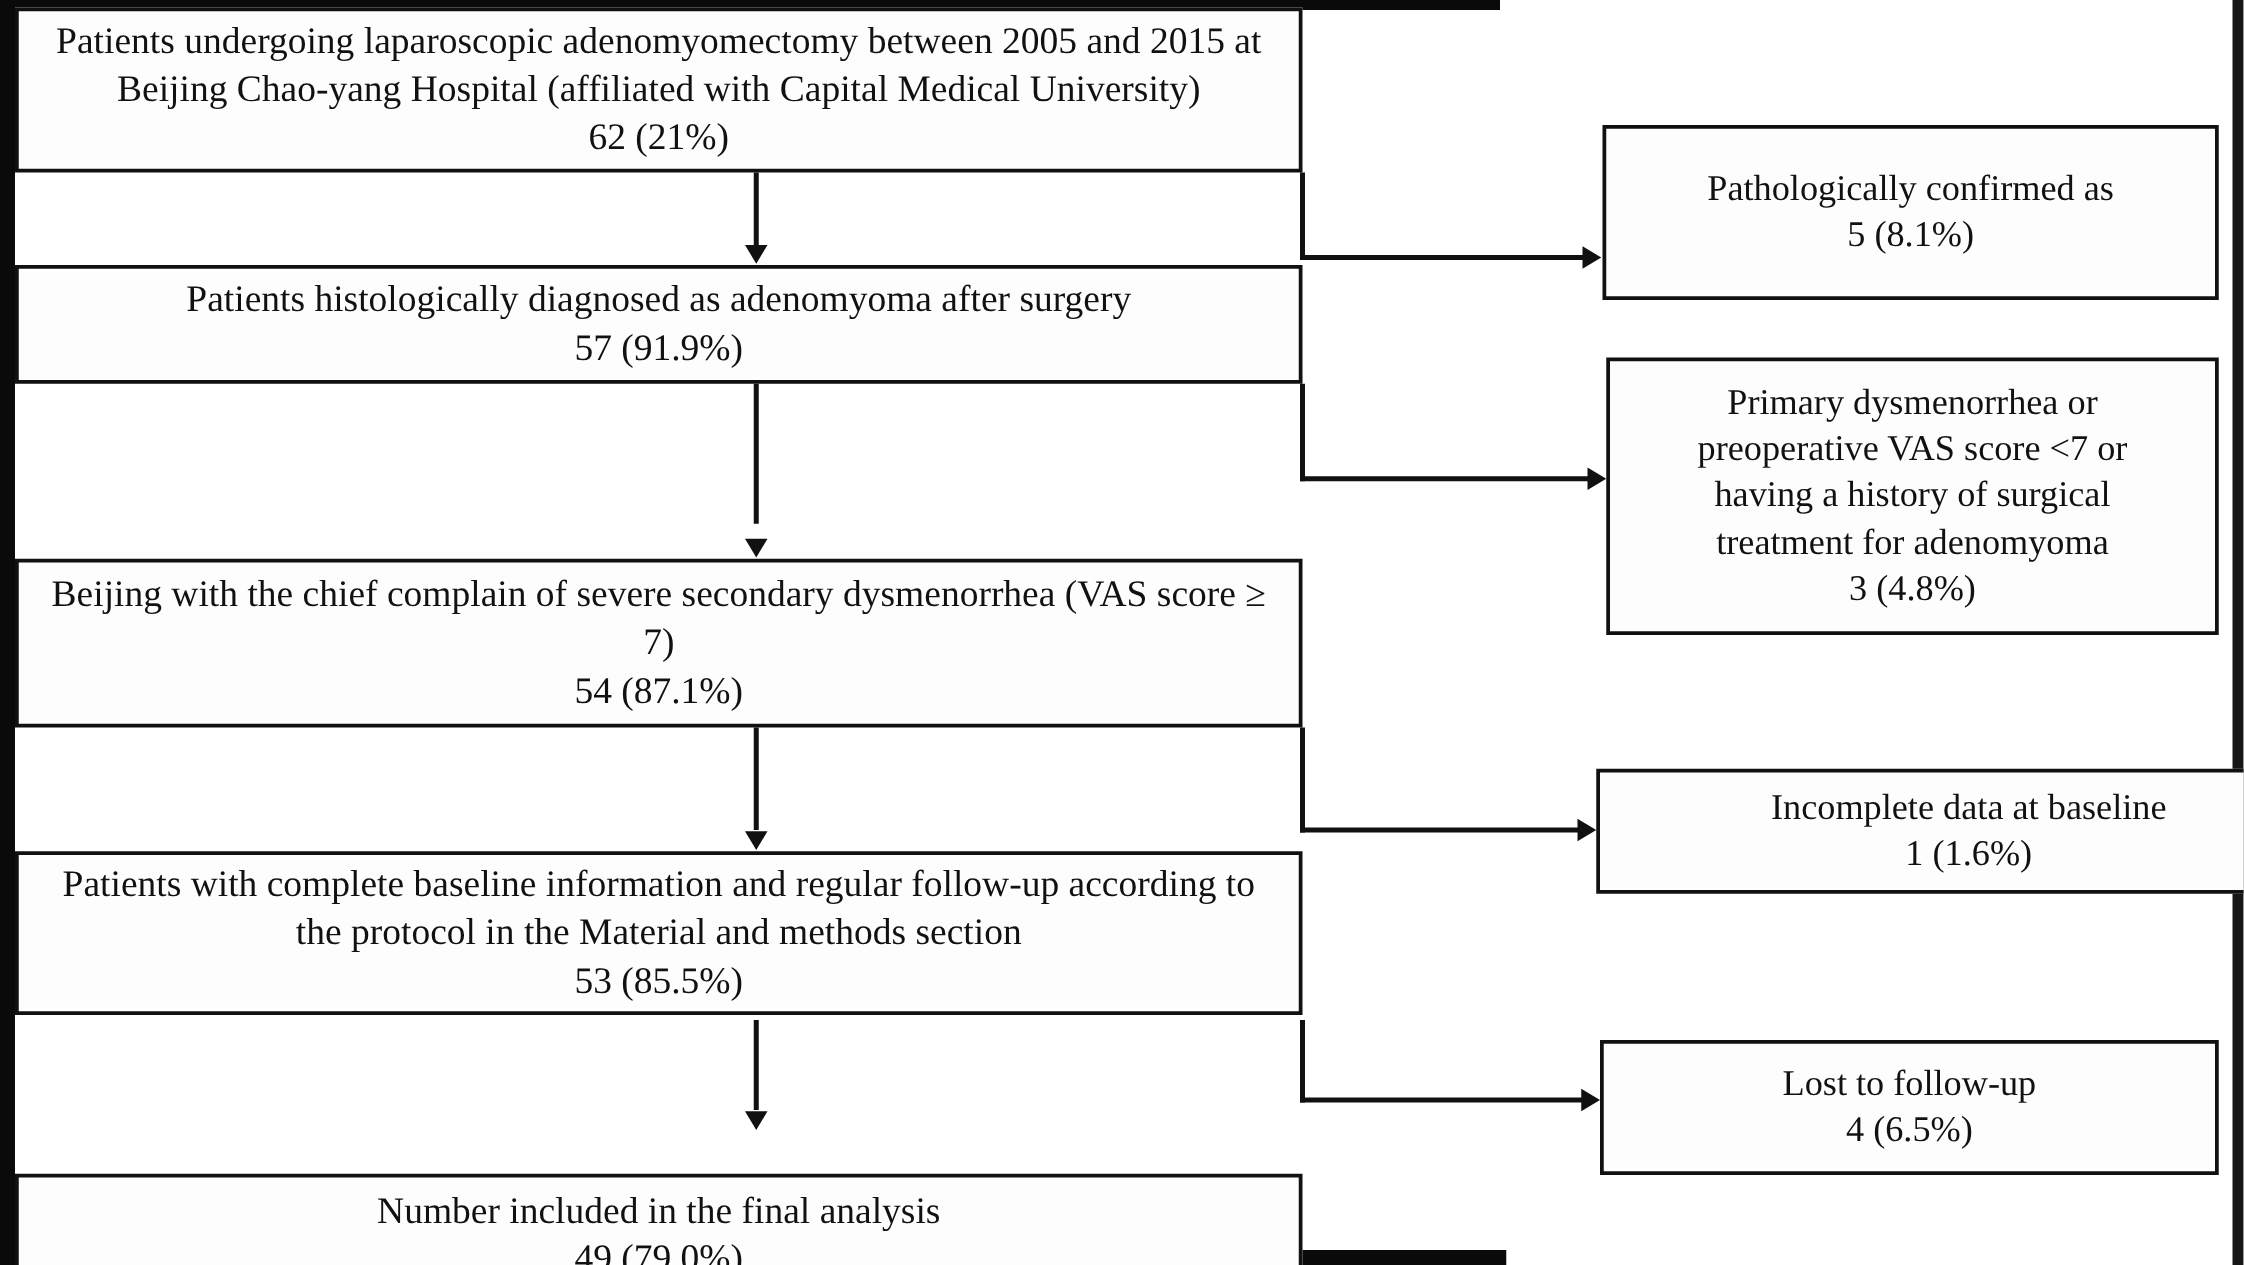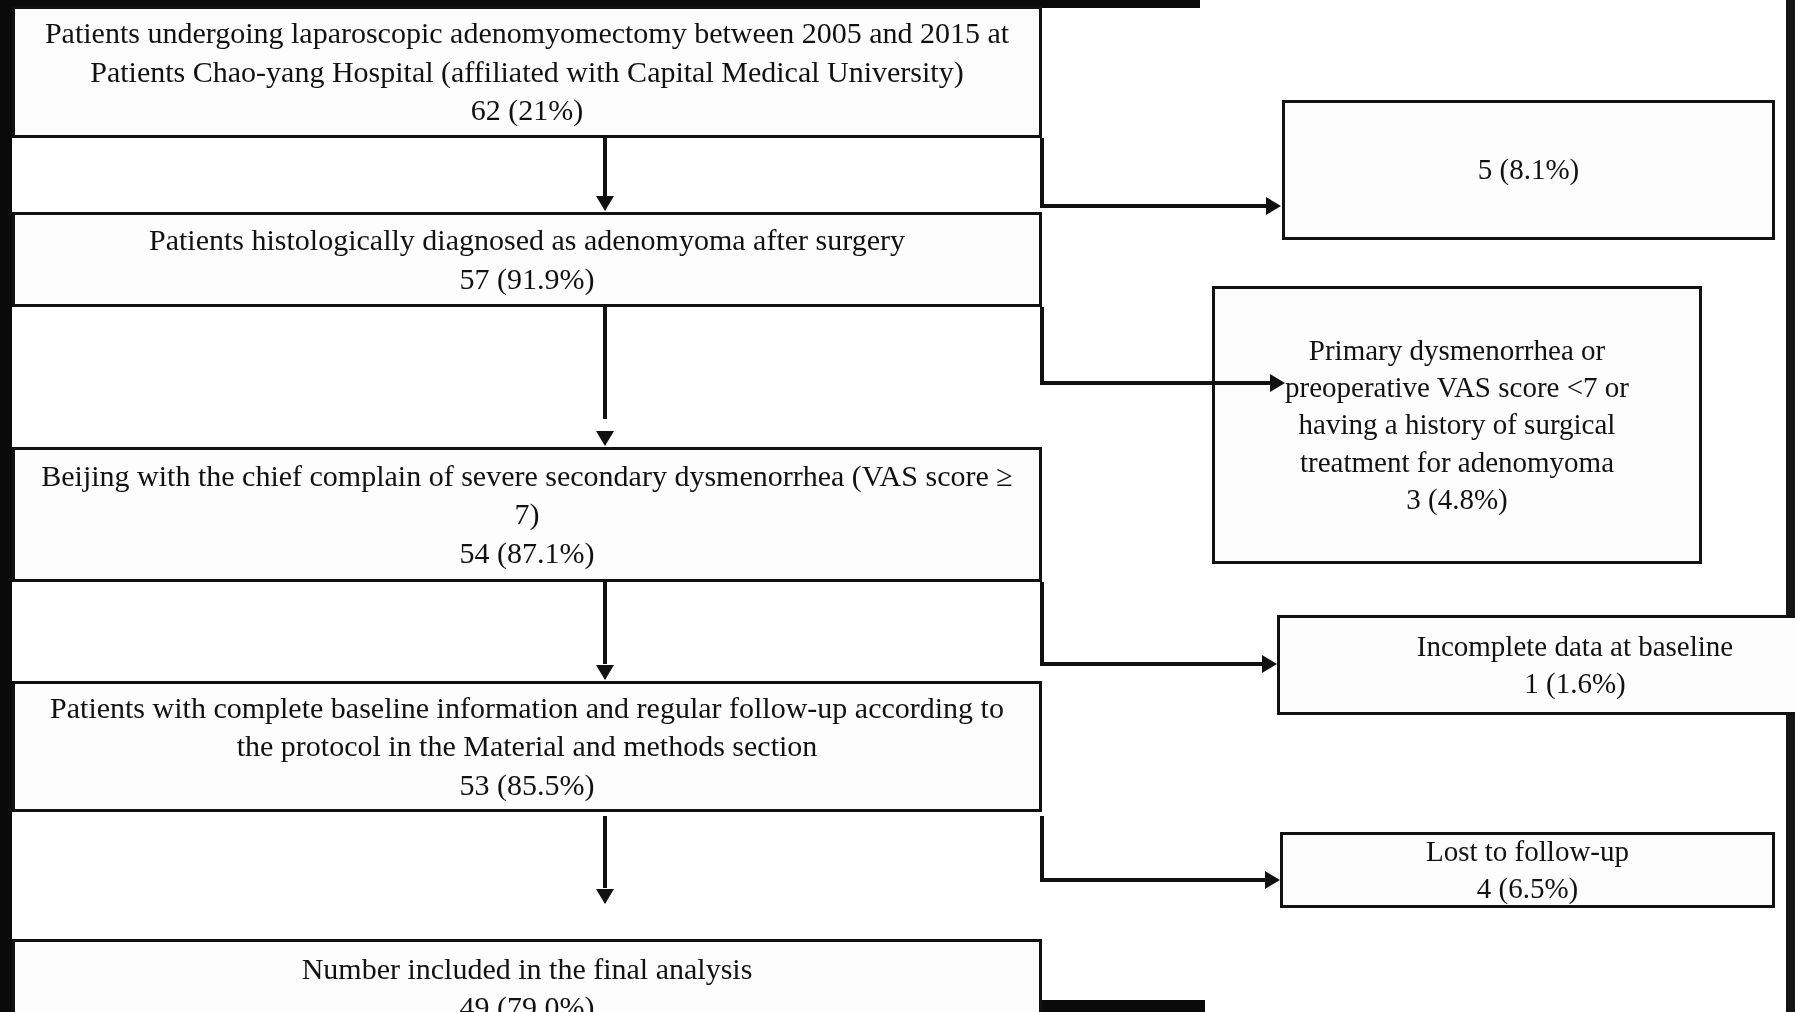--- a/index.html
+++ b/index.html
@@ -103,21 +103,21 @@
 <div id="page">
 
   <div class="frame-left"></div>
   <div class="frame-top"></div>
   <div class="frame-strip-a"></div>
   <div class="frame-bottom"></div>
   <div class="frame-right"></div>
 
   <div class="box main-box" style="left:12px; top:6px; width:1030px; height:132px;">
     <span class="line">Patients undergoing laparoscopic adenomyomectomy between 2005 and 2015 at</span>
-    <span class="line">Patients Chao-yang Hospital (affiliated with Capital Medical University)</span>
+    <span class="line">Beijing Chao-yang Hospital (affiliated with Capital Medical University)</span>
     <span class="line">62 (21%)</span>
   </div>
 
   <div class="box main-box" style="left:12px; top:212px; width:1030px; height:95px;">
     <span class="line">Patients histologically diagnosed as adenomyoma after surgery</span>
     <span class="line">57 (91.9%)</span>
   </div>
 
   <div class="box main-box" style="left:12px; top:447px; width:1030px; height:135px;">
     <span class="line">Beijing with the chief complain of severe secondary dysmenorrhea (VAS score ≥</span>
@@ -130,37 +130,38 @@
     <span class="line">the protocol in the Material and methods section</span>
     <span class="line">53 (85.5%)</span>
   </div>
 
   <div class="box main-box" style="left:12px; top:939px; width:1030px; height:98px;">
     <span class="line">Number included in the final analysis</span>
     <span class="line">49 (79.0%)</span>
   </div>
 
   <div class="box side-box" style="left:1282px; top:100px; width:493px; height:140px;">
+    <span class="line">Pathologically confirmed as</span>
     <span class="line">5 (8.1%)</span>
   </div>
 
-  <div class="box side-box" style="left:1212px; top:286px; width:490px; height:278px;">
+  <div class="box side-box" style="left:1285px; top:286px; width:490px; height:222px;">
     <span class="line">Primary dysmenorrhea or</span>
     <span class="line">preoperative VAS score &lt;7 or</span>
     <span class="line">having a history of surgical</span>
     <span class="line">treatment for adenomyoma</span>
     <span class="line">3 (4.8%)</span>
   </div>
 
   <div class="box side-box" style="left:1277px; top:615px; width:596px; height:100px;">
     <span class="line">Incomplete data at baseline</span>
     <span class="line">1 (1.6%)</span>
   </div>
 
-  <div class="box side-box" style="left:1280px; top:832px; width:495px; height:76px;">
+  <div class="box side-box" style="left:1280px; top:832px; width:495px; height:108px;">
     <span class="line">Lost to follow-up</span>
     <span class="line">4 (6.5%)</span>
   </div>
 
   <div class="vline" style="left:603px; top:138px; height:58px;"></div>
   <div class="arrow-down" style="left:596px; top:196px;"></div>
 
   <div class="vline" style="left:603px; top:307px; height:112px;"></div>
   <div class="arrow-down" style="left:596px; top:431px;"></div>
 

